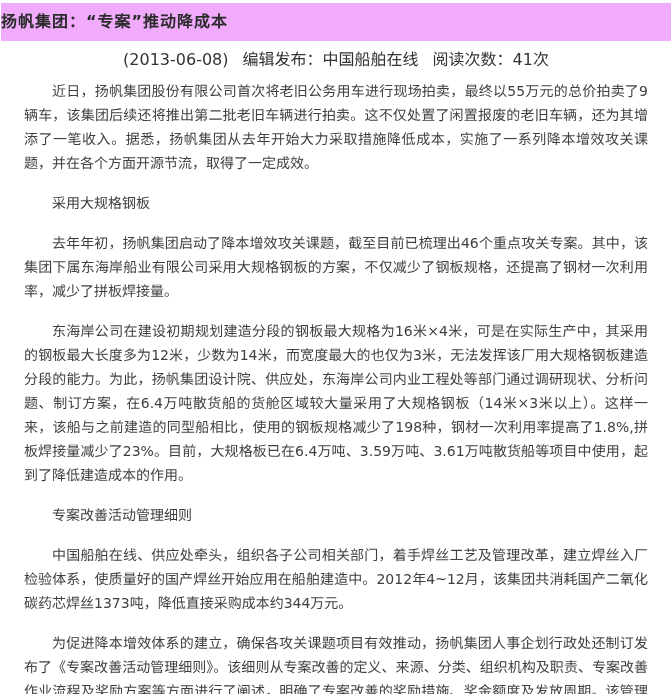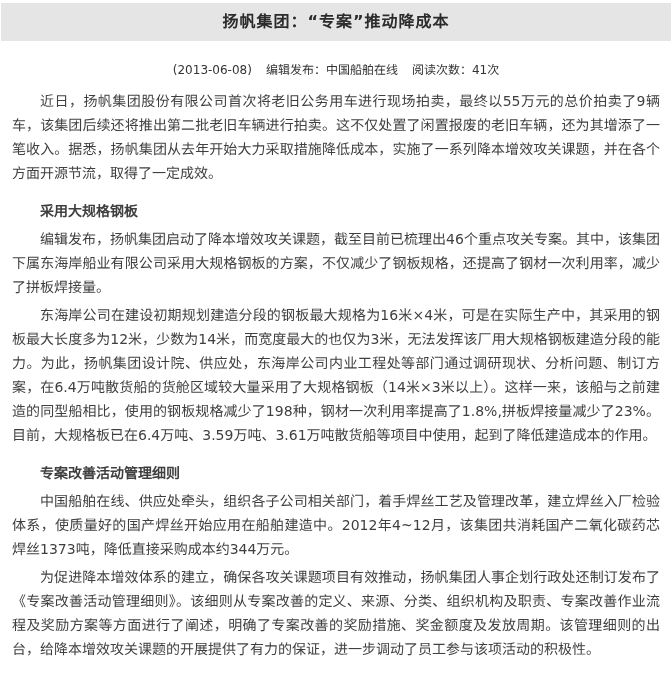--- a/index.html
+++ b/index.html
@@ -16,62 +16,61 @@
     height: 694px;
     margin: 0 auto;
     background: #ffffff;
     overflow: hidden;
     box-sizing: border-box;
   }
   .article-header {
     margin: 3px 1px 0 1px;
     height: 38px;
     line-height: 38px;
-    background: #e5e5e5;
-    text-align: center;
+    background: #f0abfc;
   }
   .page-title {
     font-size: 16px;
     font-weight: bold;
     color: #2b2b2b;
     letter-spacing: 1px;
   }
   .meta-line {
-    margin-top: 18px;
+    margin-top: 8px;
     height: 22px;
     line-height: 22px;
     text-align: center;
-    font-size: 12px;
+    font-size: 16px;
     color: #333333;
   }
   .meta-line span {
     display: inline-block;
   }
   .meta-sep {
     display: inline-block;
     width: 14px;
   }
   .article-body {
     padding: 0 8px;
     font-size: 14px;
     line-height: 24px;
     color: #3f3f3f;
     text-align: justify;
   }
   .article-body p {
-    margin: 4px;
+    margin: 16px;
     text-indent: 2em;
   }
   .intro-paragraph {
     margin-top: 8px !important;
   }
   .section-heading {
     margin-top: 14px !important;
     font-size: 14px;
-    font-weight: bold;
+    font-weight: normal;
     color: #3f3f3f;
     text-indent: 2em;
     line-height: 24px;
   }
 </style>
 </head>
 <body>
 
 <div class="page">
 
@@ -82,21 +81,21 @@
   <div class="meta-line">
     <span>(2013-06-08)</span><span class="meta-sep"></span><span>编辑发布：中国船舶在线</span><span class="meta-sep"></span><span>阅读次数：41次</span>
   </div>
 
   <div class="article-body">
 
     <p class="intro-paragraph">近日，扬帆集团股份有限公司首次将老旧公务用车进行现场拍卖，最终以55万元的总价拍卖了9辆车，该集团后续还将推出第二批老旧车辆进行拍卖。这不仅处置了闲置报废的老旧车辆，还为其增添了一笔收入。据悉，扬帆集团从去年开始大力采取措施降低成本，实施了一系列降本增效攻关课题，并在各个方面开源节流，取得了一定成效。</p>
 
     <p class="section-heading">采用大规格钢板</p>
 
-    <p>编辑发布，扬帆集团启动了降本增效攻关课题，截至目前已梳理出46个重点攻关专案。其中，该集团下属东海岸船业有限公司采用大规格钢板的方案，不仅减少了钢板规格，还提高了钢材一次利用率，减少了拼板焊接量。</p>
+    <p>去年年初，扬帆集团启动了降本增效攻关课题，截至目前已梳理出46个重点攻关专案。其中，该集团下属东海岸船业有限公司采用大规格钢板的方案，不仅减少了钢板规格，还提高了钢材一次利用率，减少了拼板焊接量。</p>
 
     <p>东海岸公司在建设初期规划建造分段的钢板最大规格为16米×4米，可是在实际生产中，其采用的钢板最大长度多为12米，少数为14米，而宽度最大的也仅为3米，无法发挥该厂用大规格钢板建造分段的能力。为此，扬帆集团设计院、供应处，东海岸公司内业工程处等部门通过调研现状、分析问题、制订方案，在6.4万吨散货船的货舱区域较大量采用了大规格钢板（14米×3米以上）。这样一来，该船与之前建造的同型船相比，使用的钢板规格减少了198种，钢材一次利用率提高了1.8%,拼板焊接量减少了23%。目前，大规格板已在6.4万吨、3.59万吨、3.61万吨散货船等项目中使用，起到了降低建造成本的作用。</p>
 
     <p class="section-heading">专案改善活动管理细则</p>
 
 
     <p>中国船舶在线、供应处牵头，组织各子公司相关部门，着手焊丝工艺及管理改革，建立焊丝入厂检验体系，使质量好的国产焊丝开始应用在船舶建造中。2012年4~12月，该集团共消耗国产二氧化碳药芯焊丝1373吨，降低直接采购成本约344万元。</p>
 
     <p>为促进降本增效体系的建立，确保各攻关课题项目有效推动，扬帆集团人事企划行政处还制订发布了《专案改善活动管理细则》。该细则从专案改善的定义、来源、分类、组织机构及职责、专案改善作业流程及奖励方案等方面进行了阐述，明确了专案改善的奖励措施、奖金额度及发放周期。该管理细则的出台，给降本增效攻关课题的开展提供了有力的保证，进一步调动了员工参与该项活动的积极性。</p>
 

